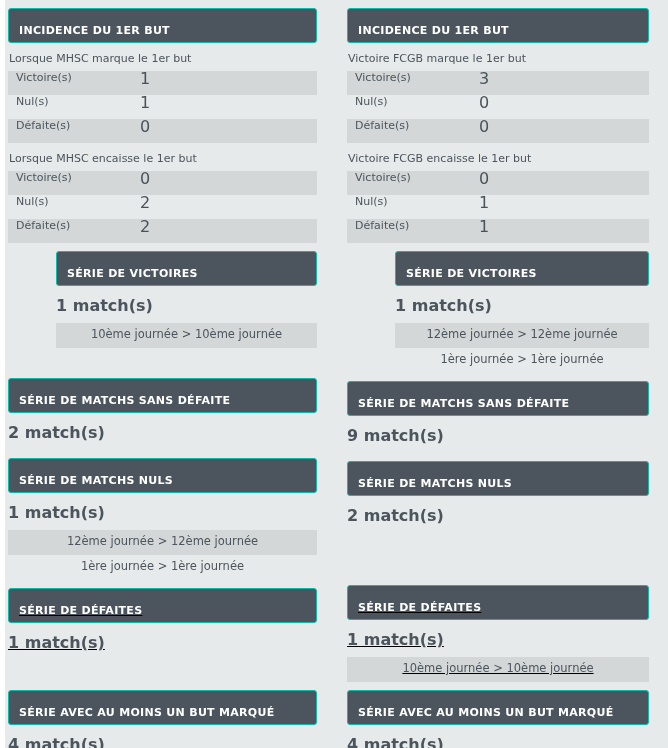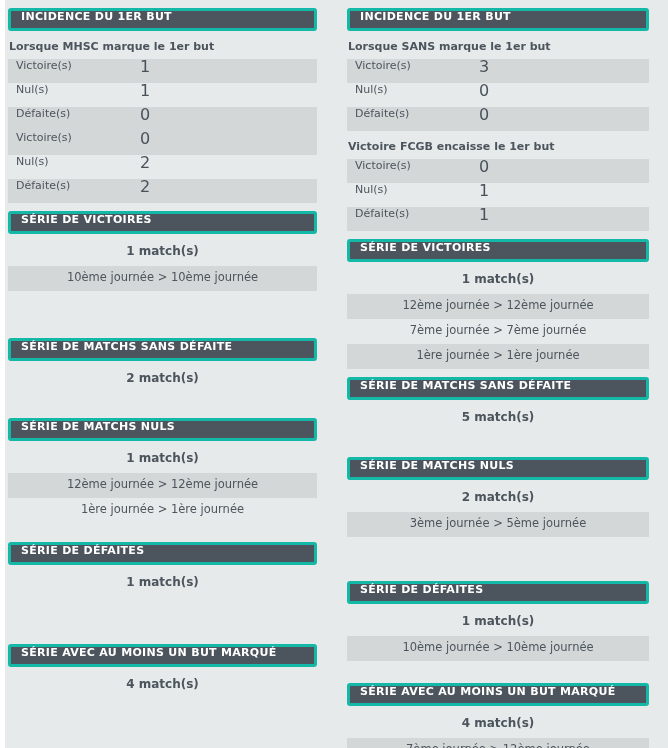--- a/index.html
+++ b/index.html
@@ -2,34 +2,34 @@
 <html lang="fr"><head>
 <meta charset="utf-8">
 <style>
   html,body{margin:0;padding:0;background:#ffffff;}
   body{font-family:"DejaVu Sans","Liberation Sans",sans-serif;}
   .page{width:663px;min-height:731px;margin-left:5px;background:#e7eaea;padding:8px 0 9px 0;box-sizing:border-box;}
   .cols{display:grid;grid-template-columns:309px 302px;column-gap:30px;padding-left:3px;padding-right:19px;}
   .col{display:block;}
   .sec{margin-bottom:8px;}
   .hdr{
-    background:#4c555d;border:3px solid #14b8a6;border-radius:3px;
+    background:#4c555d;border:1px solid #14b8a6;border-radius:3px;
     color:#ffffff;font-size:11px;font-weight:bold;letter-spacing:.3px;
-    padding:0 10px 5px 10px;line-height:12px;
+    padding:16px 10px 5px 10px;line-height:12px;
   }
-  .subtitle{font-size:11px;font-weight:bold;color:#4c555d;margin:9px 0 6px 1px;}
+  .subtitle{font-size:11px;font-weight:normal;color:#4c555d;margin:9px 0 6px 1px;}
   .rows{}
   .rows > .statrow:nth-child(odd){background:#d3d7d7;}
   .statrow{height:24px;display:flex;align-items:flex-start;padding:0 8px;}
   .statrow .lab{width:124px;font-size:11px;color:#4c555d;}
   .statrow .val{font-size:16px;color:#49525a;line-height:16px;}
-  .count{text-align:center;font-size:12px;font-weight:bold;color:#4c555d;margin:10px 0 8px 0;}
+  .count{font-size:16px;font-weight:bold;color:#4c555d;margin:10px 0 8px 0;}
   .jrows > .jrow:nth-child(odd){background:#d3d7d7;}
   .jrow{height:25px;line-height:23px;font-size:11.5px;color:#4c555d;padding:0 8px;text-align:center;}
-  .mh119{min-height:119px;} .mh72{min-height:72px;} .mh116{min-height:116px;} .mh94{min-height:94px;}
+  .mh119{min-height:119px;margin-left:48px;} .mh72{min-height:72px;} .mh116{min-height:116px;} .mh94{min-height:94px;text-decoration:underline;}
 </style>
 </head>
 <body>
 
 <div class="page">
   <div class="cols">
 
     <div class="col">
 
       <section class="sec">
@@ -42,20 +42,21 @@
           </div>
           <div class="statrow">
             <span class="lab">Nul(s)</span>
             <span class="val">1</span>
           </div>
           <div class="statrow">
             <span class="lab">Défaite(s)</span>
             <span class="val">0</span>
           </div>
         </div>
+        <div class="subtitle">Lorsque MHSC encaisse le 1er but</div>
         <div class="rows">
           <div class="statrow">
             <span class="lab">Victoire(s)</span>
             <span class="val">0</span>
           </div>
           <div class="statrow">
             <span class="lab">Nul(s)</span>
             <span class="val">2</span>
           </div>
           <div class="statrow">
@@ -99,21 +100,21 @@
         <div class="count">4 match(s)</div>
 
       </section>
 
     </div>
 
     <div class="col">
 
       <section class="sec">
         <div class="hdr">INCIDENCE DU 1ER BUT</div>
-        <div class="subtitle">Lorsque SANS marque le 1er but</div>
+        <div class="subtitle">Victoire FCGB marque le 1er but</div>
         <div class="rows">
           <div class="statrow">
             <span class="lab">Victoire(s)</span>
             <span class="val">3</span>
           </div>
           <div class="statrow">
             <span class="lab">Nul(s)</span>
             <span class="val">0</span>
           </div>
           <div class="statrow">
@@ -136,36 +137,32 @@
             <span class="val">1</span>
           </div>
         </div>
       </section>
 
       <section class="sec mh119">
         <div class="hdr">SÉRIE DE VICTOIRES</div>
         <div class="count">1 match(s)</div>
         <div class="jrows">
           <div class="jrow">12ème journée &gt; 12ème journée</div>
-          <div class="jrow">7ème journée &gt; 7ème journée</div>
           <div class="jrow">1ère journée &gt; 1ère journée</div>
         </div>
       </section>
 
       <section class="sec mh72">
         <div class="hdr">SÉRIE DE MATCHS SANS DÉFAITE</div>
-        <div class="count">5 match(s)</div>
+        <div class="count">9 match(s)</div>
       </section>
 
       <section class="sec mh116">
         <div class="hdr">SÉRIE DE MATCHS NULS</div>
         <div class="count">2 match(s)</div>
-        <div class="jrows">
-          <div class="jrow">3ème journée &gt; 5ème journée</div>
-        </div>
       </section>
 
       <section class="sec mh94">
         <div class="hdr">SÉRIE DE DÉFAITES</div>
         <div class="count">1 match(s)</div>
         <div class="jrows">
           <div class="jrow">10ème journée &gt; 10ème journée</div>
         </div>
       </section>
 

